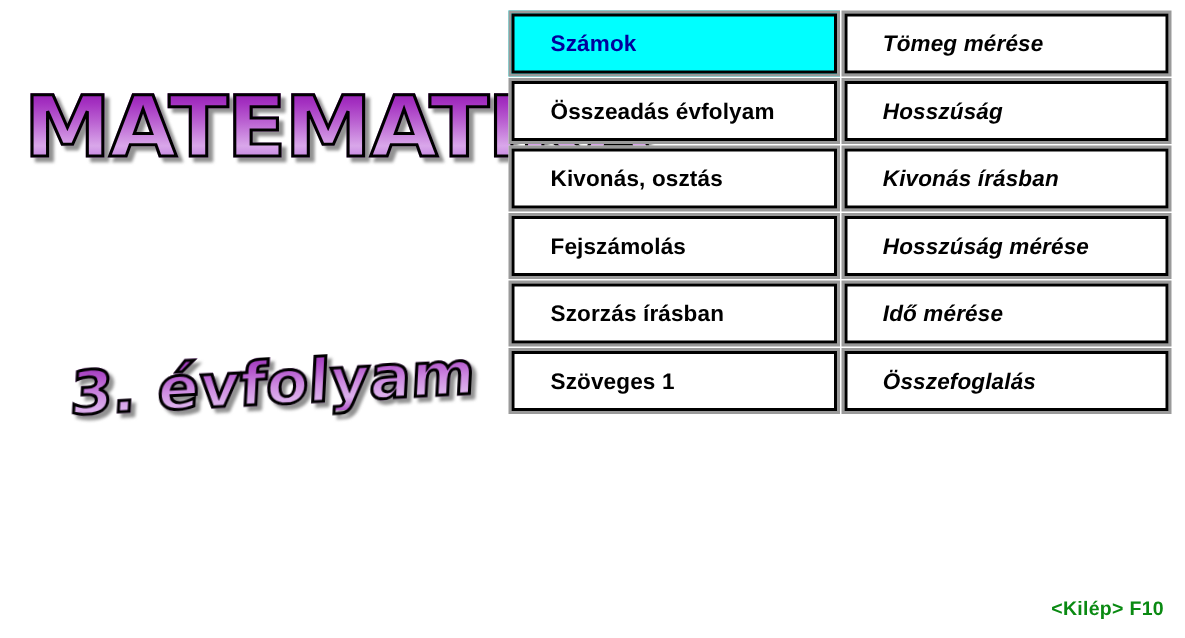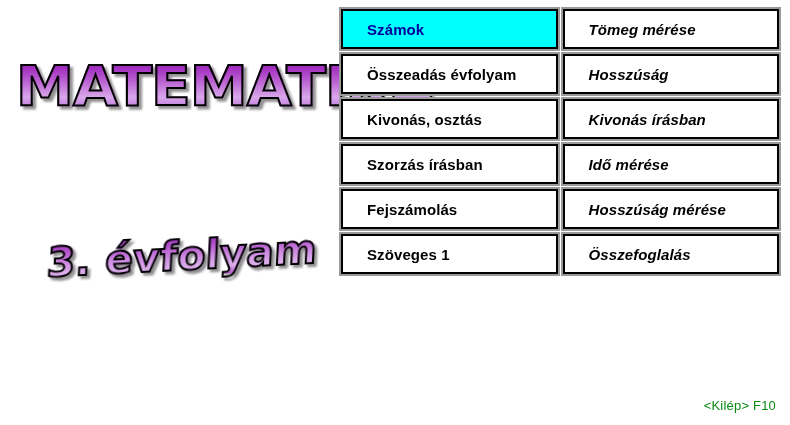--- a/index.html
+++ b/index.html
@@ -118,21 +118,21 @@
   }
 
   
   .footer-hint {
     position: absolute;
     right: 14px;
     top: 398px;
     color: #0a8a12;
     font-family: "Liberation Sans", sans-serif;
     font-size: 13px;
-    font-weight: 400;
+    font-weight: 700;
     letter-spacing: 0.2px;
     white-space: nowrap;
   }
 </style>
 </head>
 <body>
 
 <div id="screen">
 
   <div class="wordart-panel">
@@ -148,26 +148,26 @@
       </tr>
       <tr>
         <td class="col-left">Összeadás évfolyam</td>
         <td class="col-right">Hosszúság</td>
       </tr>
       <tr>
         <td class="col-left">Kivonás, osztás</td>
         <td class="col-right">Kivonás írásban</td>
       </tr>
       <tr>
+        <td class="col-left">Fejszámolás</td>
+        <td class="col-right">Hosszúság mérése</td>
+      </tr>
+      <tr>
         <td class="col-left">Szorzás írásban</td>
         <td class="col-right">Idő mérése</td>
-      </tr>
-      <tr>
-        <td class="col-left">Fejszámolás</td>
-        <td class="col-right">Hosszúság mérése</td>
       </tr>
       <tr>
         <td class="col-left">Szöveges 1</td>
         <td class="col-right">Összefoglalás</td>
       </tr>
     </tbody>
   </table>
 
   <div class="footer-hint">&lt;Kilép&gt; F10</div>
 

